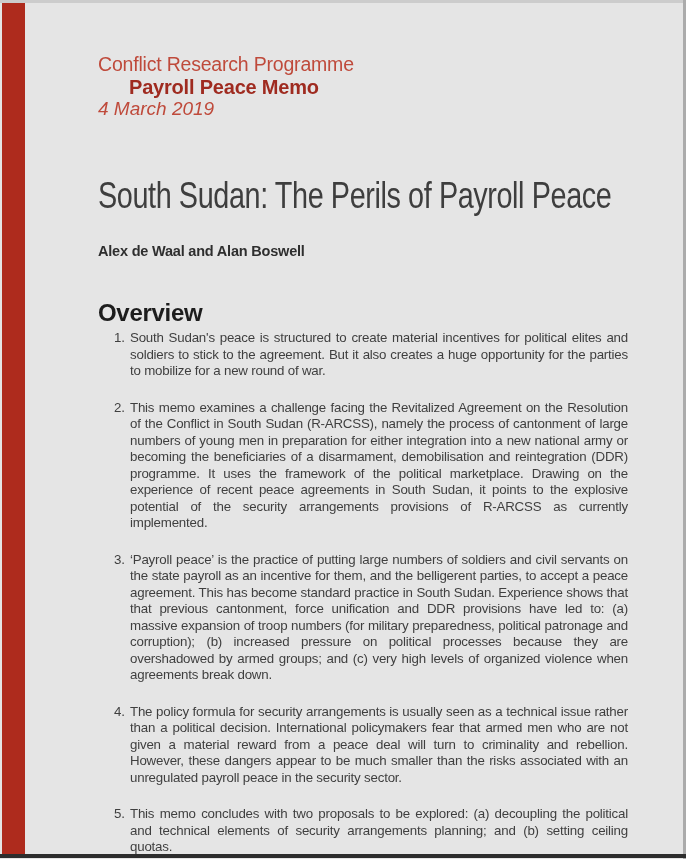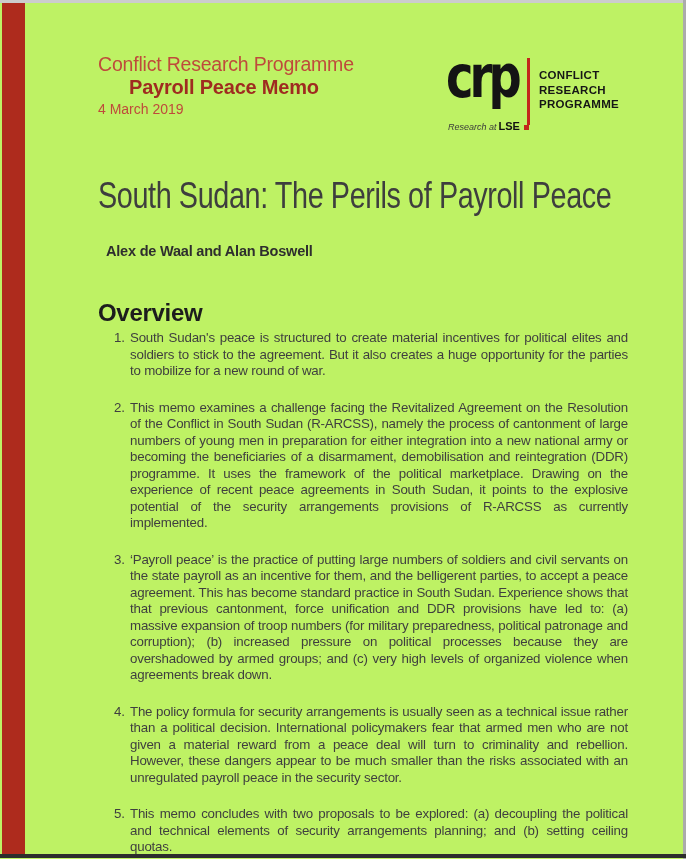--- a/index.html
+++ b/index.html
@@ -1,30 +1,30 @@
 <!DOCTYPE html>
 <html><head>
 <meta charset="utf-8">
 <style>
   html,body{margin:0;padding:0;background:#ffffff;}
   .page{
-    position:relative;width:686px;height:859px;background:#bef264;overflow:hidden;
+    position:relative;width:686px;height:859px;background:#e5e5e5;overflow:hidden;
     font-family:"Liberation Sans","DejaVu Sans",sans-serif;
   }
   
   .bar-top{position:absolute;left:0;top:0;right:0;height:3px;background:#cccccc;}
   .bar-right{position:absolute;top:0;bottom:0;right:0;width:3px;background:#ababab;}
   .bar-bottom{position:absolute;left:0;right:0;bottom:1px;height:4px;background:#2d2d2d;}
   .bar-left-red{position:absolute;left:2px;top:3px;bottom:5px;width:23px;background:#ae2b1d;}
 
   
   .masthead{position:absolute;left:98px;top:52px;}
   .mh-programme{font-size:19.5px;line-height:24px;color:#bf4a3b;letter-spacing:-0.2px;}
   .mh-memo{font-size:20px;line-height:23px;font-weight:bold;color:#9f2b20;letter-spacing:-0.2px;margin-left:31px;}
-  .mh-date{font-size:14px;line-height:20px;color:#bf4a3b;}
+  .mh-date{font-size:19px;line-height:20px;color:#bf4a3b;font-style:italic;}
 
   
   .logo{position:absolute;left:440px;top:54px;width:215px;height:85px;}
   .logo-monogram{
     position:absolute;left:6px;top:-6px;font-family:"DejaVu Sans",sans-serif;
     font-weight:bold;font-size:58px;line-height:1;letter-spacing:-5px;color:#141414;
     transform:scaleX(0.8);transform-origin:left top;
   }
   .logo-divider{position:absolute;left:87px;top:4px;width:3px;height:67px;background:#c3271b;}
   .logo-name{position:absolute;left:99px;top:14px;font-size:11.5px;line-height:14.5px;
@@ -33,21 +33,21 @@
   .logo-tagline .prefix{font-style:italic;}
   .logo-tagline .org{font-style:normal;font-weight:bold;font-size:11px;color:#111;margin-left:2px;}
   .logo-square{display:inline-block;width:5px;height:5px;background:#c3271b;margin-left:4px;}
 
   
   .doc-title{
     position:absolute;left:98px;top:176px;font-size:36px;font-weight:300;color:#3e3e3e;
     line-height:1.1;white-space:nowrap;transform:scaleX(0.8);transform-origin:left top;
     letter-spacing:-0.5px;
   }
-  .doc-authors{position:absolute;left:98px;top:243px;font-size:14.5px;font-weight:bold;color:#2e2e2e;letter-spacing:-0.2px;margin-left:8px;}
+  .doc-authors{position:absolute;left:98px;top:243px;font-size:14.5px;font-weight:bold;color:#2e2e2e;letter-spacing:-0.2px;}
   .doc-heading{position:absolute;left:98px;top:299px;font-size:24px;font-weight:bold;color:#1d1d1d;letter-spacing:-0.3px;}
 
   .doc-list{position:absolute;left:98px;top:330px;width:530px;}
   .doc-item{display:flex;margin:0 0 20px 0;}
   .doc-item .num{
     flex:0 0 32px;width:32px;box-sizing:border-box;padding-left:16px;
     font-size:13.3px;line-height:16.5px;color:#3f3f3f;letter-spacing:-0.2px;
   }
   .doc-item .para{
     flex:1;font-size:13.3px;line-height:16.5px;color:#3f3f3f;letter-spacing:-0.2px;
@@ -63,32 +63,20 @@
   <div class="bar-right"></div>
   <div class="bar-bottom"></div>
   <div class="bar-left-red"></div>
 
   <div class="masthead">
     <div class="mh-programme">Conflict Research Programme</div>
     <div class="mh-memo">Payroll Peace Memo</div>
     <div class="mh-date">4 March 2019</div>
   </div>
 
-  <div class="logo">
-    <div class="logo-monogram">crp</div>
-    <div class="logo-divider"></div>
-    <div class="logo-name">
-      <div>CONFLICT</div>
-      <div>RESEARCH</div>
-      <div>PROGRAMME</div>
-    </div>
-    <div class="logo-tagline">
-      <span class="prefix">Research at</span><span class="org">LSE</span><span class="logo-square"></span>
-    </div>
-  </div>
 
   <div class="doc-title">South Sudan: The Perils of Payroll Peace</div>
   <div class="doc-authors">Alex de Waal and Alan Boswell</div>
   <div class="doc-heading">Overview</div>
 
   <div class="doc-list">
     <div class="doc-item">
       <div class="num">1.</div>
       <div class="para">South Sudan's peace is structured to create material incentives for political elites and soldiers to stick to the agreement. But it also creates a huge opportunity for the parties to mobilize for a new round of war.</div>
     </div>

